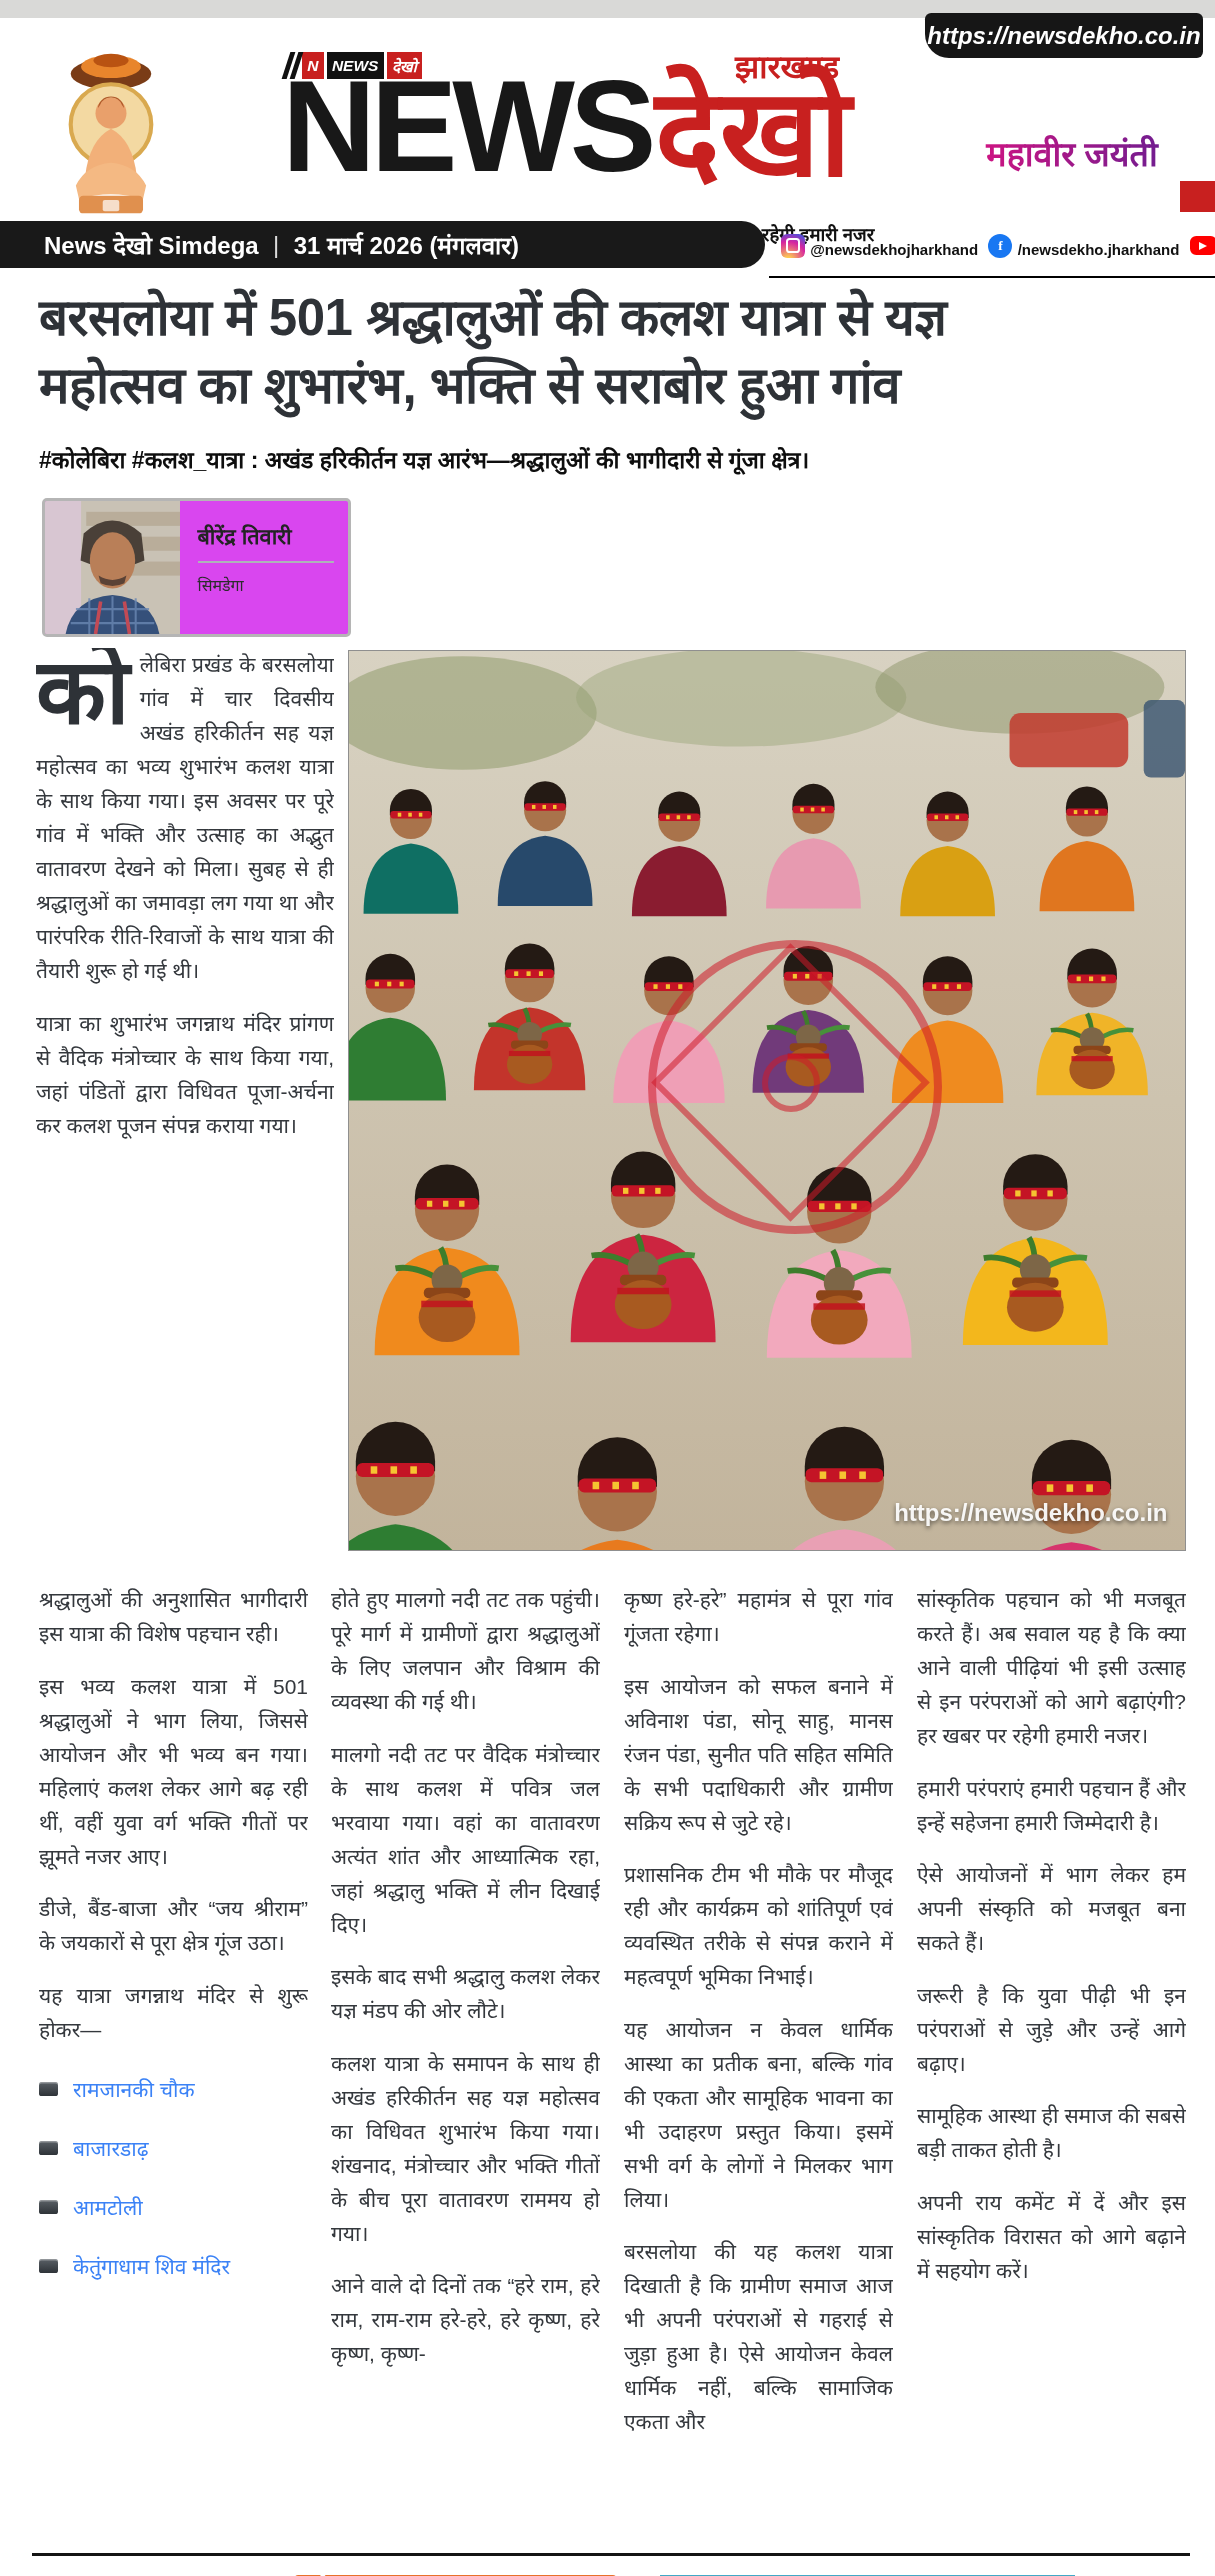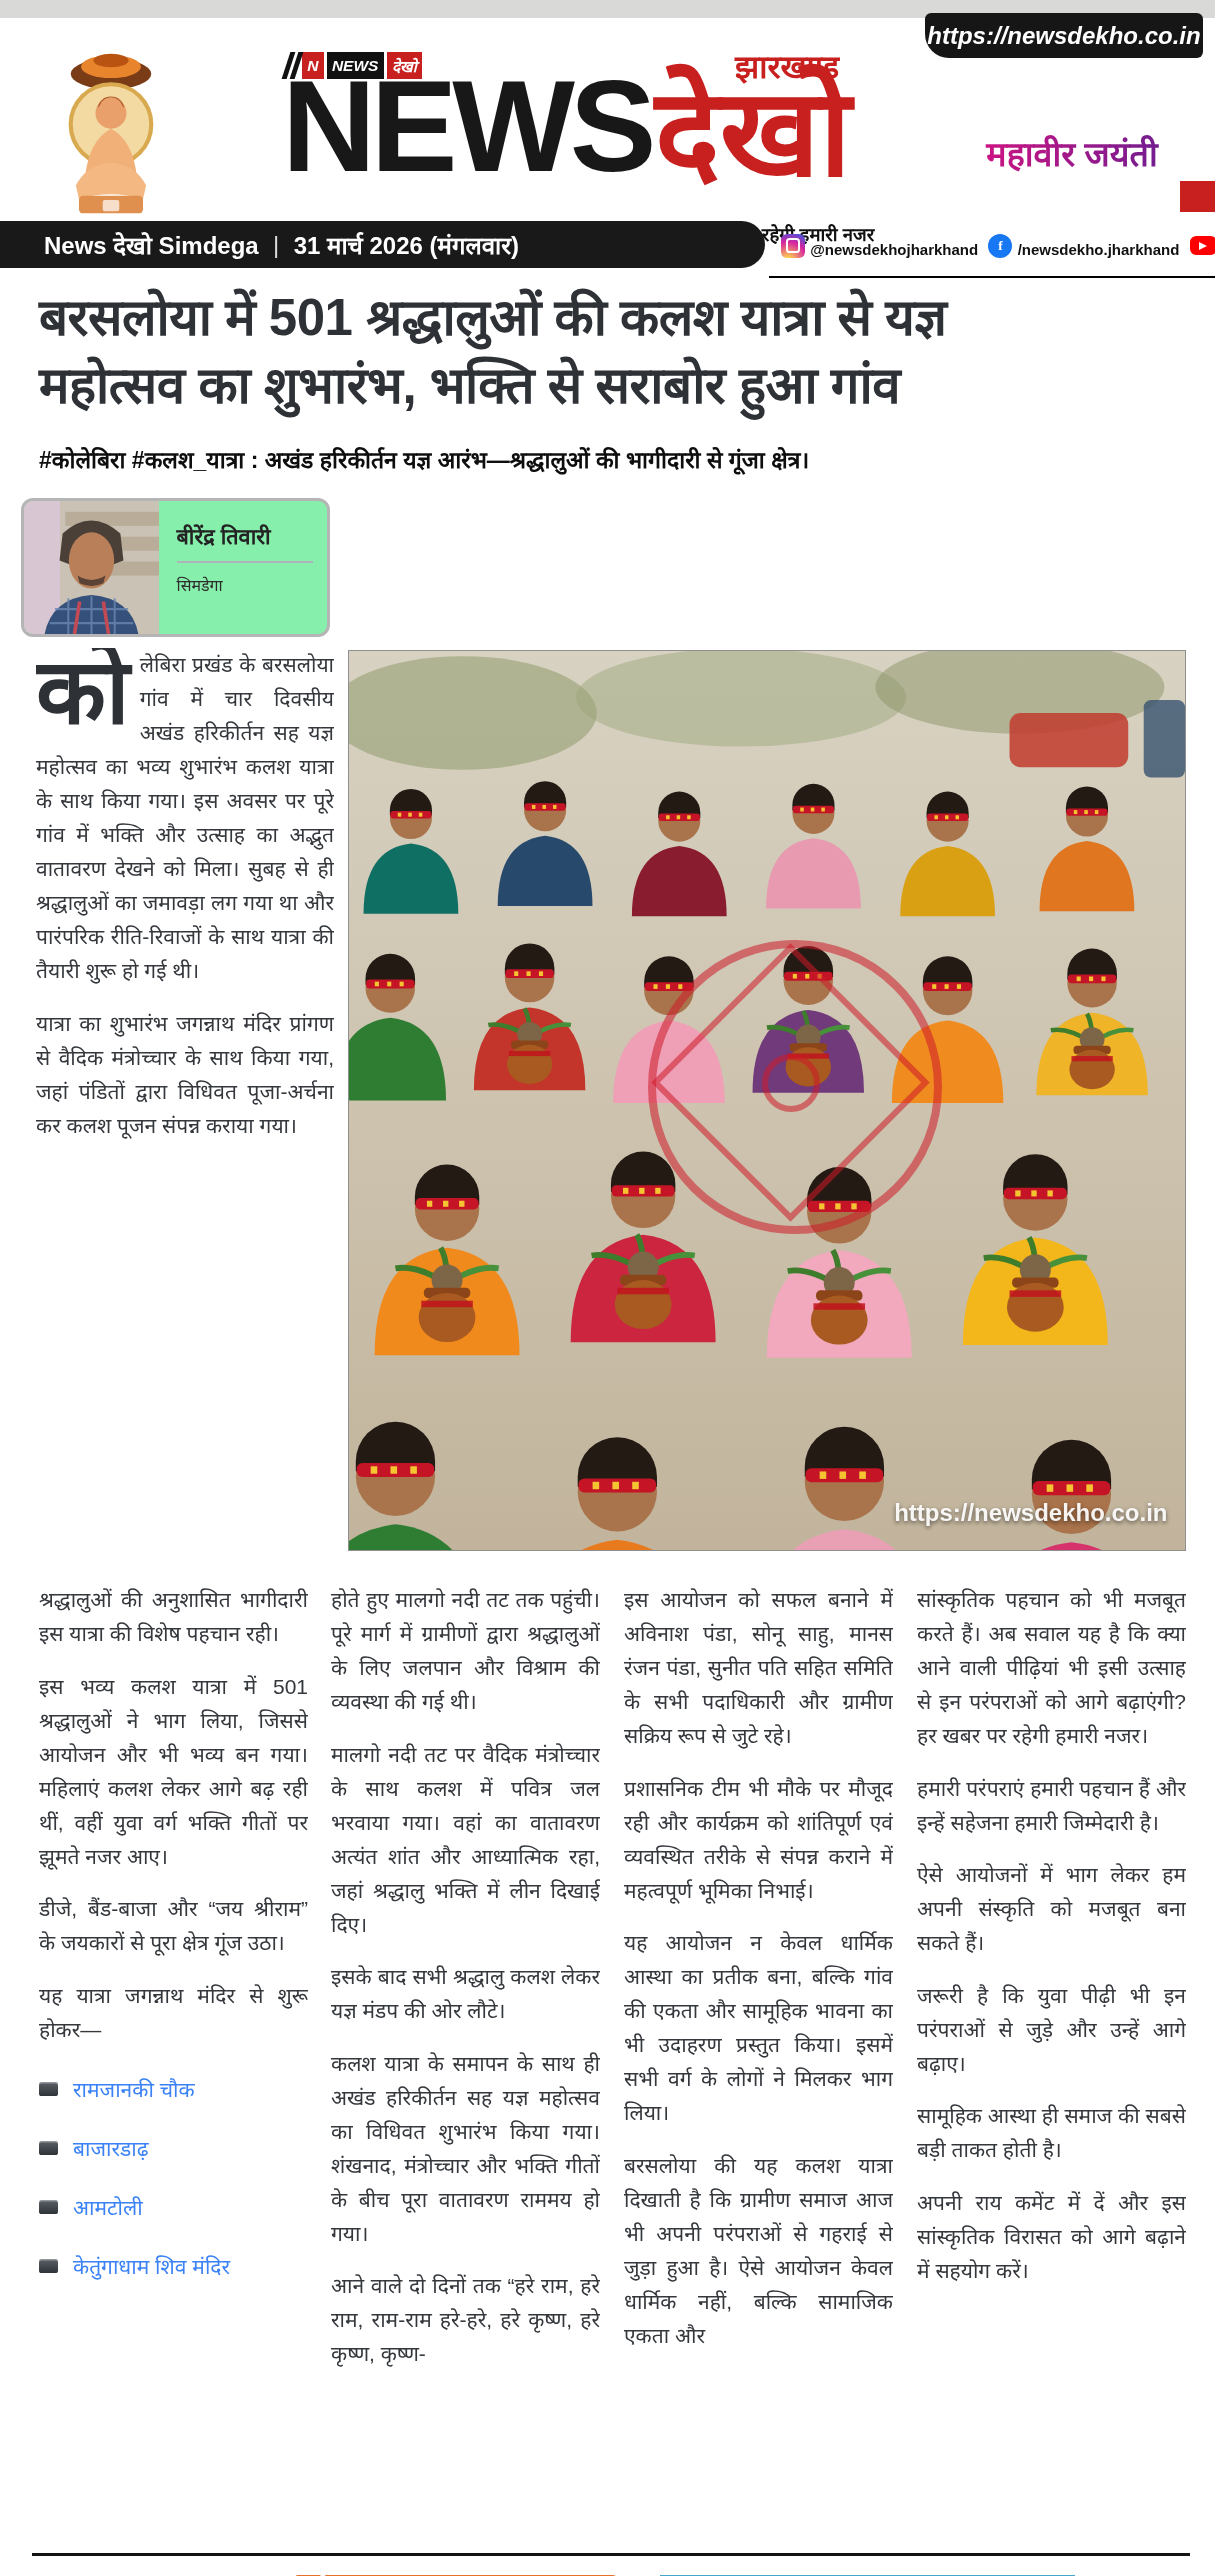--- a/index.html
+++ b/index.html
@@ -45,22 +45,22 @@
   .sicon.instagram i{width:10.3px;height:10.3px;border:2.1px solid #fff;border-radius:3.6px;display:block;}
   .sicon.facebook{background:#1877f2;font-family:"Liberation Serif",serif;}
   .sicon.youtube{border-radius:6.2px;background:#f00;width:27px;height:19.6px;}
   .sicon.youtube i{width:0;height:0;border-left:8.2px solid #fff;border-top:4.6px solid transparent;border-bottom:4.6px solid transparent;display:block;}
   .social-rule{position:absolute;left:769px;top:276px;width:447px;height:2.1px;background:#000;}
   
   .headline{position:absolute;left:39px;top:284px;width:1143px;font-size:51px;line-height:1.34;
             font-weight:800;color:#2e3237;letter-spacing:-0.5px;}
   .subheadline{position:absolute;left:39px;top:443px;width:1143px;font-size:23px;font-weight:bold;color:#0e0e0e;}
   
-  .byline{position:absolute;left:21px;top:498px;width:303px;height:133px;background:#86efac;
-          border:3.1px solid #b5b5b5;border-radius:12px;overflow:hidden;display:flex;}
+  .byline{position:absolute;left:42px;top:498px;width:303px;height:133px;background:#d946ef;
+          border:3.1px solid #b5b5b5;border-radius:5px;overflow:hidden;display:flex;}
   .byline .photo{width:135px;height:100%;flex:0 0 auto;}
   .byline .meta{flex:1;padding:19.6px 14.4px 0 17.5px;}
   .byline .name{font-size:21.6px;font-weight:bold;color:#232323;}
   .byline .rule{height:2.6px;background:#adb3b8;margin:11.3px 0 10.3px;}
   .byline .place{font-size:16px;color:#2c2c2c;}
   
   .lead-col{position:absolute;left:36px;top:648px;width:298px;height:920px;overflow:hidden;}
   .lead-col p, .col p{margin:0 0 18.5px;font-size:21px;line-height:1.62;text-align:justify;color:#34383d;}
   .dropcap{float:left;font-size:91px;line-height:.82;font-weight:bold;color:#2e3237;margin:7.2px 10.3px 0 0;}
   .main-photo{position:absolute;left:348px;top:650px;width:838px;height:901px;border:1.5px solid #8f8f8f;
@@ -290,20 +290,21 @@
     </ul>
   </div>
   <div class="col c2">
     <p>होते हुए मालगो नदी तट तक पहुंची। पूरे मार्ग में ग्रामीणों द्वारा श्रद्धालुओं के लिए जलपान और विश्राम की व्यवस्था की गई थी।</p>
     <p>मालगो नदी तट पर वैदिक मंत्रोच्चार के साथ कलश में पवित्र जल भरवाया गया। वहां का वातावरण अत्यंत शांत और आध्यात्मिक रहा, जहां श्रद्धालु भक्ति में लीन दिखाई दिए।</p>
     <p>इसके बाद सभी श्रद्धालु कलश लेकर यज्ञ मंडप की ओर लौटे।</p>
     <p>कलश यात्रा के समापन के साथ ही अखंड हरिकीर्तन सह यज्ञ महोत्सव का विधिवत शुभारंभ किया गया। शंखनाद, मंत्रोच्चार और भक्ति गीतों के बीच पूरा वातावरण राममय हो गया।</p>
     <p>आने वाले दो दिनों तक “हरे राम, हरे राम, राम-राम हरे-हरे, हरे कृष्ण, हरे कृष्ण, कृष्ण-</p>
   </div>
   <div class="col c3">
+    <p>कृष्ण हरे-हरे” महामंत्र से पूरा गांव गूंजता रहेगा।</p>
     <p>इस आयोजन को सफल बनाने में अविनाश पंडा, सोनू साहु, मानस रंजन पंडा, सुनीत पति सहित समिति के सभी पदाधिकारी और ग्रामीण सक्रिय रूप से जुटे रहे।</p>
     <p>प्रशासनिक टीम भी मौके पर मौजूद रही और कार्यक्रम को शांतिपूर्ण एवं व्यवस्थित तरीके से संपन्न कराने में महत्वपूर्ण भूमिका निभाई।</p>
     <p>यह आयोजन न केवल धार्मिक आस्था का प्रतीक बना, बल्कि गांव की एकता और सामूहिक भावना का भी उदाहरण प्रस्तुत किया। इसमें सभी वर्ग के लोगों ने मिलकर भाग लिया।</p>
     <p>बरसलोया की यह कलश यात्रा दिखाती है कि ग्रामीण समाज आज भी अपनी परंपराओं से गहराई से जुड़ा हुआ है। ऐसे आयोजन केवल धार्मिक नहीं, बल्कि सामाजिक एकता और</p>
   </div>
   <div class="col c4">
     <p>सांस्कृतिक पहचान को भी मजबूत करते हैं। अब सवाल यह है कि क्या आने वाली पीढ़ियां भी इसी उत्साह से इन परंपराओं को आगे बढ़ाएंगी? हर खबर पर रहेगी हमारी नजर।</p>
     <p>हमारी परंपराएं हमारी पहचान हैं और इन्हें सहेजना हमारी जिम्मेदारी है।</p>
     <p>ऐसे आयोजनों में भाग लेकर हम अपनी संस्कृति को मजबूत बना सकते हैं।</p>
     <p>जरूरी है कि युवा पीढ़ी भी इन परंपराओं से जुड़े और उन्हें आगे बढ़ाए।</p>

